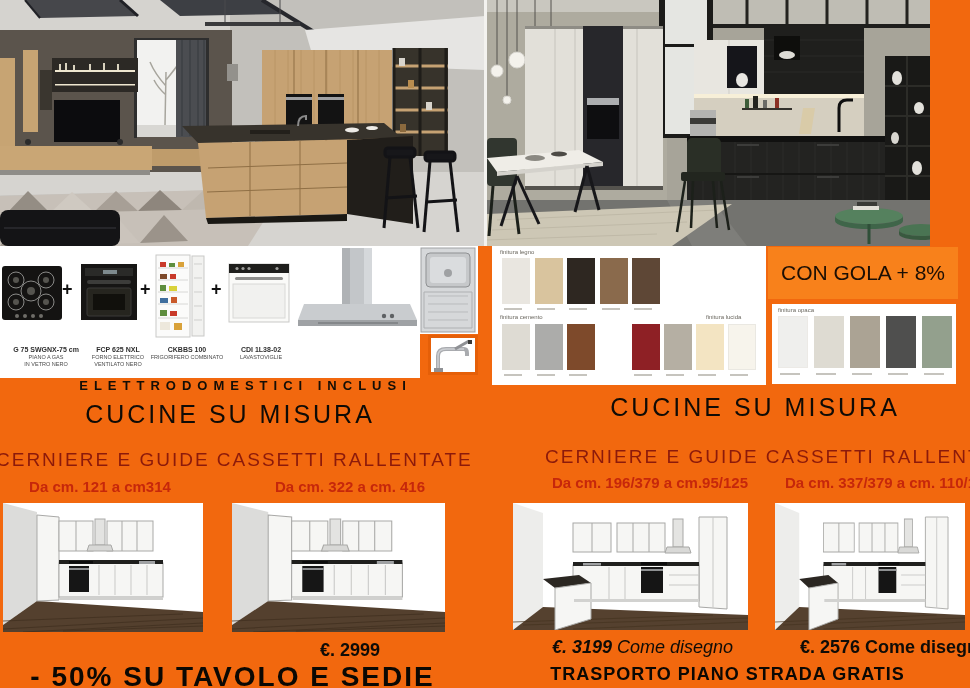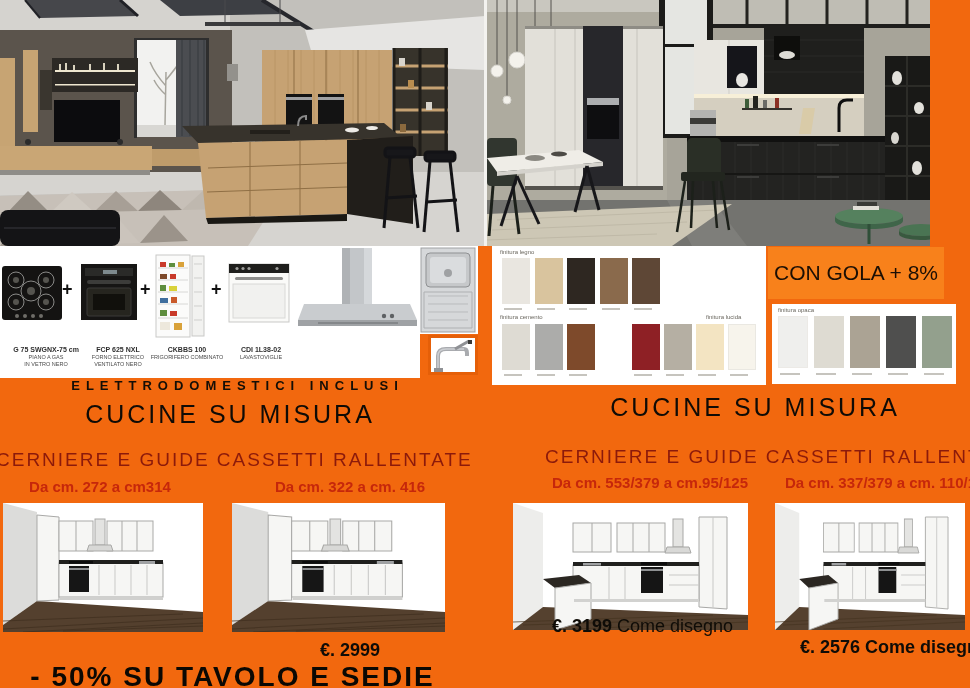--- a/index.html
+++ b/index.html
@@ -413,21 +413,21 @@
   <div class="abs white" style="left:428px;top:335px;width:50px;height:40px;border:3px solid #E55F08;box-sizing:border-box;">
     <svg width="44" height="34" viewBox="0 0 44 34">
       <path d="M7,33 L7,18 q0,-7 8,-7 l18,0 q3,0 3,4 l0,3" stroke="#A9ABAF" stroke-width="4" fill="none"></path>
       <path d="M7,33 L7,18 q0,-7 8,-7 l18,0" stroke="#CDCFD3" stroke-width="1.5" fill="none"></path>
       <line x1="24" y1="11" x2="38" y2="3" stroke="#8F9195" stroke-width="3"></line>
       <rect x="3" y="30" width="9" height="4" fill="#8F9195"></rect>
       <rect x="37" y="2" width="4" height="4" fill="#3A3A38"></rect>
     </svg>
   </div>
 
-  <div class="abs ctr banner" style="left:0;top:378px;width:475px;">ELETTRODOMESTICI INCLUSI</div>
+  <div class="abs ctr banner" style="left:8px;top:378px;width:475px;">ELETTRODOMESTICI INCLUSI</div>
 
   <div class="abs white" style="left:492px;top:246px;width:274px;height:139px;">
     <div class="abs fin-label" style="left:8px;top:3px;">finitura legno</div>
     <div class="swatch" style="left: 10px; top: 12px; width: 28px; height: 46px; background: rgb(233, 230, 224);"></div>
     <div class="swatch" style="left: 43px; top: 12px; width: 28px; height: 46px; background: rgb(217, 196, 158);"></div>
     <div class="swatch" style="left: 75px; top: 12px; width: 28px; height: 46px; background: rgb(46, 39, 33);"></div>
     <div class="swatch" style="left: 108px; top: 12px; width: 28px; height: 46px; background: rgb(138, 106, 76);"></div>
     <div class="swatch" style="left: 140px; top: 12px; width: 28px; height: 46px; background: rgb(94, 71, 54);"></div>
     <div class="tag" style="left:12px;top:62px;width:18px;"></div>
     <div class="tag" style="left:45px;top:62px;width:18px;"></div>
@@ -460,59 +460,60 @@
     <div class="swatch" style="left: 78px; top: 12px; width: 30px; height: 52px; background: rgb(171, 163, 148);"></div>
     <div class="swatch" style="left: 114px; top: 12px; width: 30px; height: 52px; background: rgb(79, 79, 78);"></div>
     <div class="swatch" style="left: 150px; top: 12px; width: 30px; height: 52px; background: rgb(147, 160, 141);"></div>
     <div class="tag" style="left:8px;top:69px;width:20px;"></div>
     <div class="tag" style="left:44px;top:69px;width:20px;"></div>
     <div class="tag" style="left:80px;top:69px;width:20px;"></div>
     <div class="tag" style="left:116px;top:69px;width:20px;"></div>
     <div class="tag" style="left:152px;top:69px;width:20px;"></div>
   </div>
 
-  <div class="abs gola" style="left:768px;top:247px;width:176px;height:52px;">CON GOLA + 8%</div>
+  <div class="abs gola" style="left:768px;top:247px;width:190px;height:52px;">CON GOLA + 8%</div>
 
   <div class="abs ctr title" style="left:0;top:400px;width:460px;">CUCINE SU MISURA</div>
   <div class="abs subtitle nowrap" style="left:-4px;top:449px;">CERNIERE E GUIDE CASSETTI RALLENTATE</div>
-  <div class="abs ctr dim" style="left:10px;top:478px;width:180px;">Da cm. 272  a cm314</div>
+  <div class="abs ctr dim" style="left:10px;top:478px;width:180px;">Da cm. 121  a cm314</div>
   <div class="abs ctr dim" style="left:255px;top:478px;width:190px;">Da cm. 322 a cm. 416</div>
 
   <div class="abs" style="left:3px;top:503px;width:200px;height:129px;">
     <svg viewBox="0 0 200 129" width="200" height="129">
         <use href="#skit"></use>
       </svg>
   </div>
   <div class="abs" style="left:232px;top:503px;width:213px;height:129px;">
     <svg viewBox="0 0 200 129" width="213" height="129" preserveAspectRatio="none">
         <use href="#skit"></use>
       </svg>
   </div>
 
   <div class="abs ctr price" style="left:260px;top:640px;width:180px;">€. 2999</div>
   <div class="abs ctr promo-l nowrap" style="left:0;top:661px;width:465px;">- 50% SU TAVOLO E SEDIE</div>
 
   <div class="abs ctr title" style="left:560px;top:393px;width:390px;">CUCINE SU MISURA</div>
   <div class="abs subtitle nowrap" style="left:545px;top:446px;">CERNIERE E GUIDE CASSETTI RALLENTATE</div>
-  <div class="abs ctr dim" style="left:530px;top:474px;width:240px;">Da cm. 553/379 a cm.95/125</div>
+  <div class="abs ctr dim" style="left:530px;top:474px;width:240px;">Da cm. 196/379 a cm.95/125</div>
   <div class="abs dim nowrap" style="left:785px;top:474px;">Da cm. 337/379 a cm. 110/1</div>
 
   <div class="abs" style="left:513px;top:503px;width:235px;height:127px;">
     <svg viewBox="0 0 235 127" width="235" height="127">
         <use href="#lkit"></use>
       </svg>
   </div>
   <div class="abs" style="left:775px;top:503px;width:190px;height:127px;">
     <svg viewBox="0 0 235 127" width="190" height="127" preserveAspectRatio="none">
         <use href="#lkit"></use>
       </svg>
   </div>
 
-  <div class="abs ctr price" style="left:525px;top:616px;width:235px;">
+  <div class="abs ctr price" style="left:525px;top:637px;width:235px;font-style:italic;">
     <span>€. 3199</span>
     <span class="note">Come disegno</span>
   </div>
   <div class="abs price nowrap" style="left:800px;top:637px;">
     <span>€. 2576</span>
     <span>Come disegno</span>
   </div>
+  <div class="abs ctr promo-r nowrap" style="left:490px;top:664px;width:475px;">TRASPORTO PIANO STRADA GRATIS</div>
 
 </div>
 
 </body></html>

